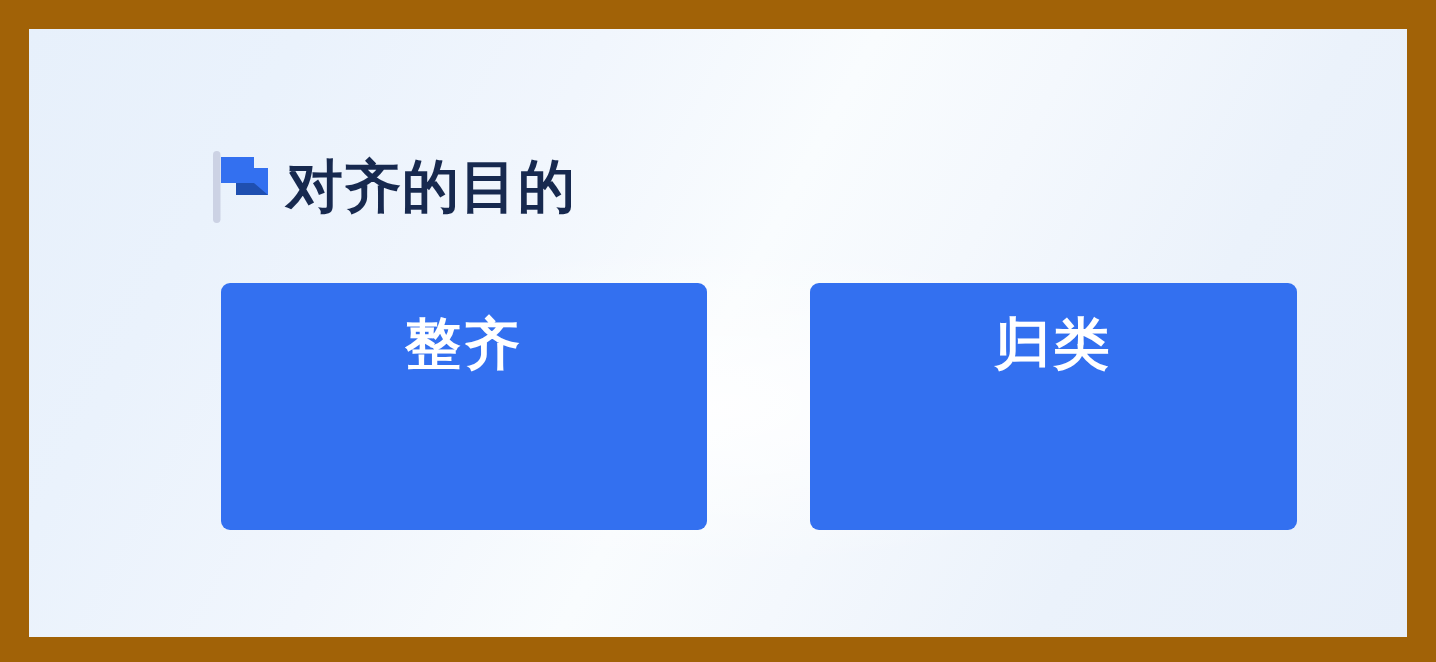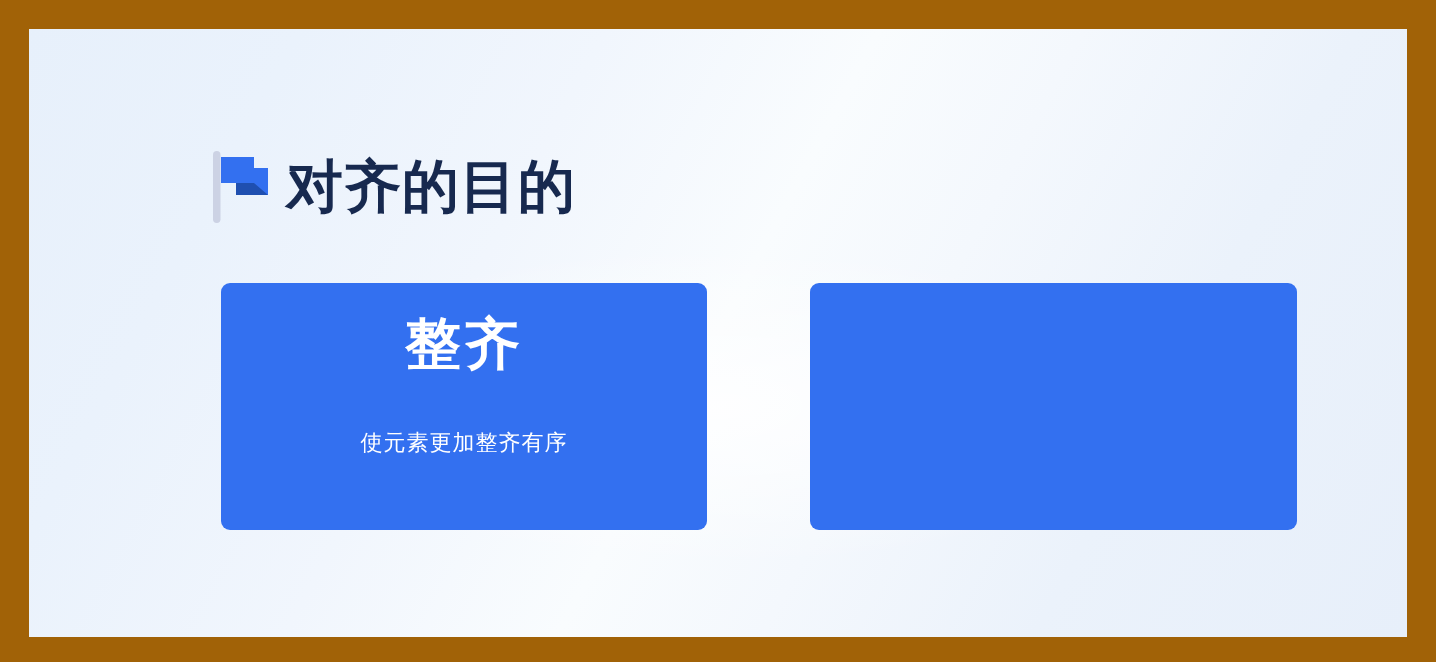--- a/index.html
+++ b/index.html
@@ -142,22 +142,22 @@
         <path d="M26 34 L44 34 L58 46 L26 46 Z" fill="#1f4fb0"></path>
       </svg>
 
       <div id="page-title">对齐的目的</div>
     </div>
 
     <div id="cards">
 
       <div class="card" id="card-left">
         <div class="card-title">整齐</div>
-        <div class="card-desc">使元素更加整齐有序</div>
       </div>
 
       <div class="card" id="card-right">
+        <div class="card-title">归类</div>
       </div>
 
     </div>
 
   </div>
 </div>
 
 </body></html>

